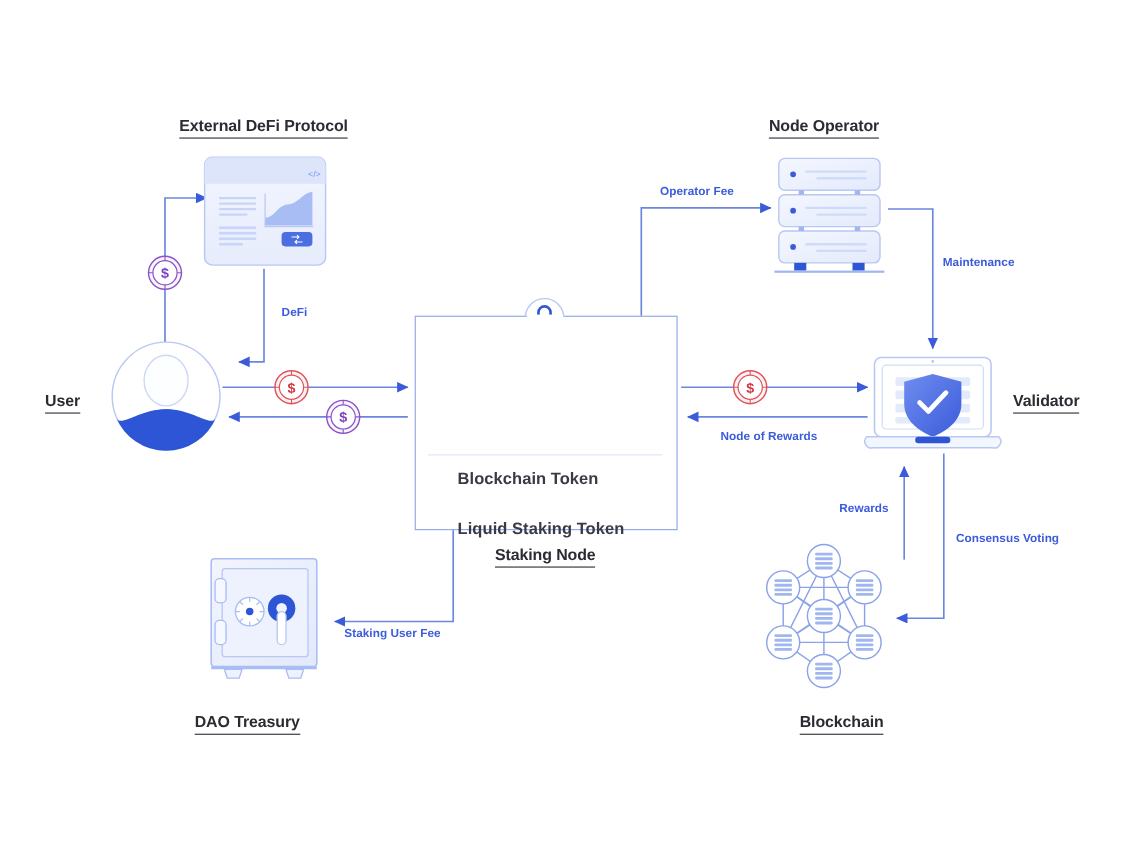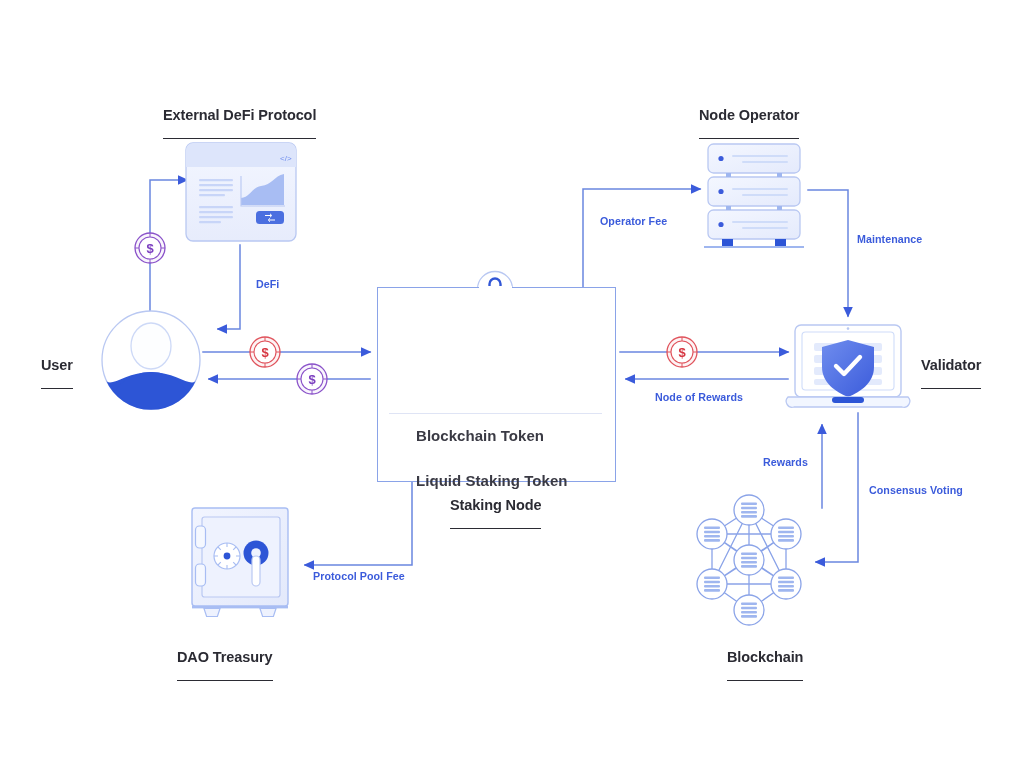--- a/index.html
+++ b/index.html
@@ -1,21 +1,21 @@
 <!DOCTYPE html>
 <html><head>
 <meta charset="utf-8">
 <style>
   html,body{margin:0;padding:0;background:#ffffff;}
   body{width:1024px;height:768px;overflow:hidden;
        font-family:"Liberation Sans","DejaVu Sans",sans-serif;}
   #stage{position:relative;width:1024px;height:768px;background:#fff;}
   .title{position:absolute;font-size:14.5px;font-weight:700;color:#2b2b33;
          letter-spacing:-0.1px;white-space:nowrap;
-         border-bottom:1.6px solid #2b2b33;padding-bottom:14px;line-height:1.25;}
+         border-bottom:1.6px solid #2b2b33;padding-bottom:1px;line-height:1.25;}
   .flabel{position:absolute;font-size:10.7px;font-weight:600;color:#3b5bdb;
           white-space:nowrap;letter-spacing:0.05px;}
   .legend{position:absolute;font-size:15px;font-weight:600;color:#3a3a44;
           white-space:nowrap;letter-spacing:0.05px;}
   svg{display:block;overflow:visible;}
   .pool-box{position:absolute;border:1.4px solid #8aa3e8;background:#fff;}
   .divider{position:absolute;height:1px;background:#dfe4f5;}
 </style>
 </head>
 <body>
@@ -361,20 +361,20 @@
 
   <div class="title" style="left:163px;top:106px;">External DeFi Protocol</div>
   <div class="title" style="left:41px;top:356px;">User</div>
   <div class="title" style="left:450px;top:496px;">Staking Node</div>
   <div class="title" style="left:177px;top:648px;text-align:right;">DAO Treasury</div>
   <div class="title" style="left:699px;top:106px;">Node Operator</div>
   <div class="title" style="left:921px;top:356px;">Validator</div>
   <div class="title" style="left:711px;top:648px;margin-left:16px;">Blockchain</div>
 
   <div class="flabel" style="left:256px;top:278px;">DeFi</div>
-  <div class="flabel" style="left:600px;top:168px;margin-top:47px;">Operator Fee</div>
+  <div class="flabel" style="left:600px;top:168px;">Operator Fee</div>
   <div class="flabel" style="left:857px;top:233px;">Maintenance</div>
   <div class="flabel" style="left:655px;top:391px;">Node of Rewards</div>
   <div class="flabel" style="left:763px;top:456px;">Rewards</div>
   <div class="flabel" style="left:869px;top:484px;">Consensus Voting</div>
-  <div class="flabel" style="left:313px;top:570px;">Protocol Pool Fee</div>
+  <div class="flabel" style="left:313px;top:570px;">Staking User Fee</div>
 
 </div>
 
 </body></html>

